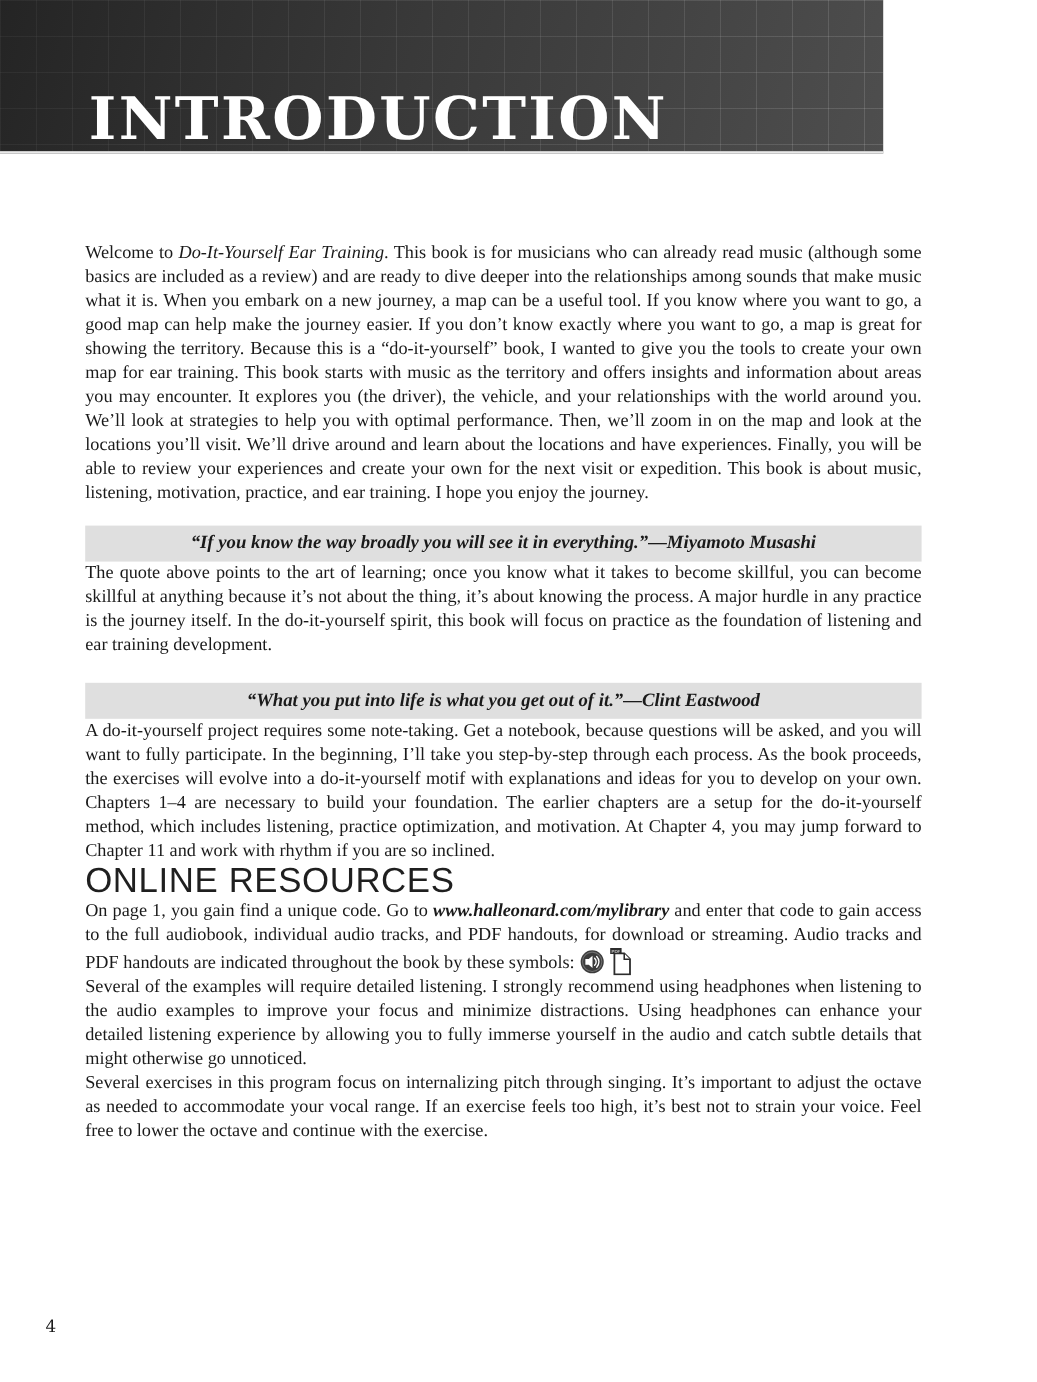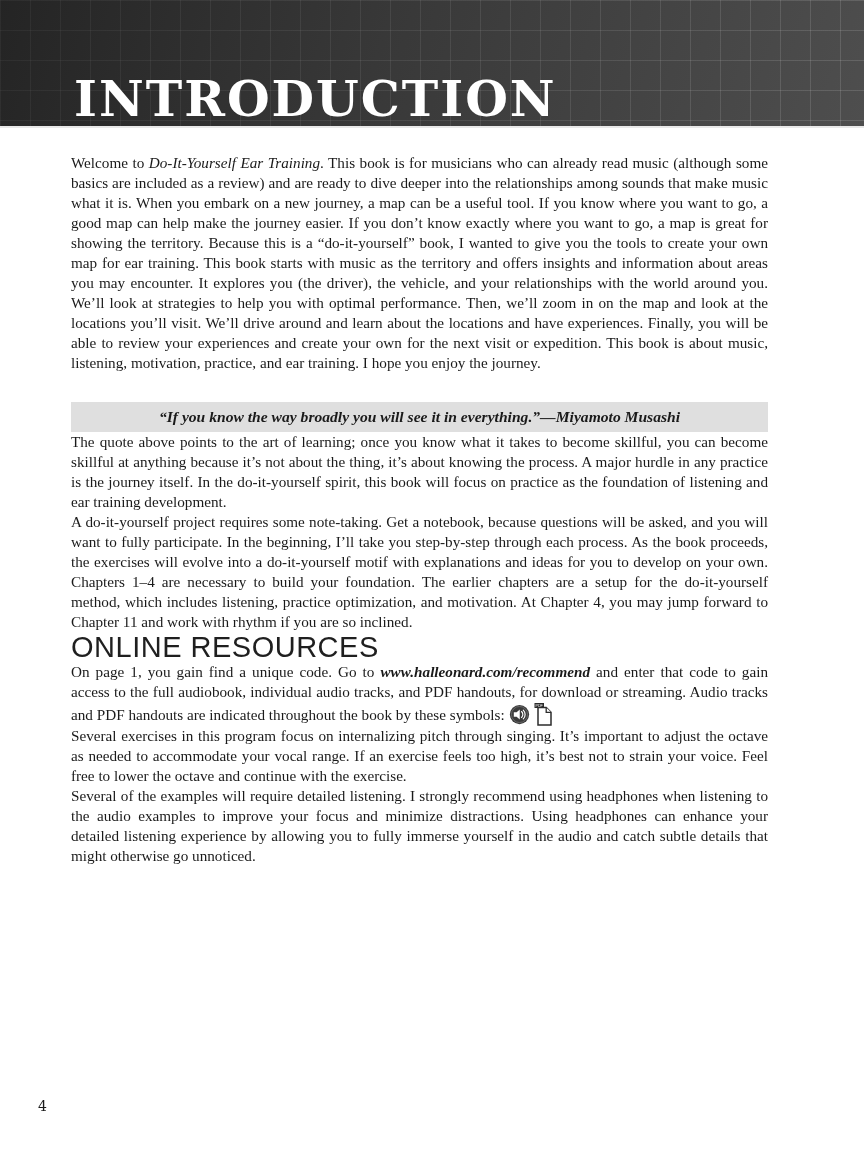--- a/index.html
+++ b/index.html
@@ -9,21 +9,21 @@
     background: #ffffff;
     font-family: "Liberation Serif", serif;
     color: #1a1a1a;
     overflow: hidden;
     position: relative;
   }
 
   
   .banner {
     position: relative;
-    width: 864px;
+    width: 736px;
     height: 126px;
     background-color: #4f4f4f;
     background-image:
       linear-gradient(108deg, rgba(10,10,10,0.62) 0%, rgba(20,20,20,0.38) 45%, rgba(60,60,60,0.05) 100%),
       repeating-linear-gradient(to right, rgba(255,255,255,0.14) 0 1px, transparent 1px 30px),
       repeating-linear-gradient(to bottom, rgba(255,255,255,0.14) 0 1px, transparent 1px 30px);
     border-bottom: 2px solid #e9e9e9;
   }
   .banner h1 {
     position: absolute;
@@ -33,33 +33,33 @@
     font-family: "DejaVu Serif", serif;
     font-weight: bold;
     font-size: 49px;
     letter-spacing: 2px;
     color: #ffffff;
     line-height: 1;
   }
 
   
   .content {
-    padding: 25px 96px 0 71px; 
+    padding: 73px 96px 0 71px; 
   }
   p.body {
     margin: 0;
     font-size: 15.2px;
     line-height: 20px;
     text-align: justify;
   }
   .em-italic { font-style: italic; }
   .bold-italic { font-style: italic; font-weight: bold; }
 
   .quote-box {
-    margin-top: 29px;
+    margin-top: 17px;
     background: #dfdfdf;
     min-height: 30px;
     line-height: 30px;
     text-align: center;
     font-size: 15.6px;
     font-weight: bold;
     font-style: italic;
   }
   .after-quote { margin-top: 7px; }
 
@@ -104,41 +104,42 @@
 </header>
 
 <main class="content">
 
   <p class="body"><span>Welcome to </span><span class="em-italic">Do-It-Yourself Ear Training</span><span>. This book is for musicians who can already read music (although some basics are included as a review) and are ready to dive deeper into the relationships among sounds that make music what it is. When you embark on a new journey, a map can be a useful tool. If you know where you want to go, a good map can help make the journey easier. If you don’t know exactly where you want to go, a map is great for showing the territory. Because this is a “do-it-yourself” book, I wanted to give you the tools to create your own map for ear training. This book starts with music as the territory and offers insights and information about areas you may encounter. It explores you (the driver), the vehicle, and your relationships with the world around you. We’ll look at strategies to help you with optimal performance. Then, we’ll zoom in on the map and look at the locations you’ll visit. We’ll drive around and learn about the locations and have experiences. Finally, you will be able to review your experiences and create your own for the next visit or expedition. This book is about music, listening, motivation, practice, and ear training. I hope you enjoy the journey.</span></p>
 
   <div class="quote-box">“If you know the way broadly you will see it in everything.”—Miyamoto Musashi</div>
 
   <p class="body after-quote">The quote above points to the art of learning; once you know what it takes to become skillful, you can become skillful at anything because it’s not about the thing, it’s about knowing the process. A major hurdle in any practice is the journey itself. In the do-it-yourself spirit, this book will focus on practice as the foundation of listening and ear training development.</p>
 
+  <div class="quote-box mt-quote2">“What you put into life is what you get out of it.”—Clint Eastwood</div>
 
   <p class="body mt-p3 after-quote">A do-it-yourself project requires some note-taking. Get a notebook, because questions will be asked, and you will want to fully participate. In the beginning, I’ll take you step-by-step through each process. As the book proceeds, the exercises will evolve into a do-it-yourself motif with explanations and ideas for you to develop on your own. Chapters 1–4 are necessary to build your foundation. The earlier chapters are a setup for the do-it-yourself method, which includes listening, practice optimization, and motivation. At Chapter 4, you may jump forward to Chapter 11 and work with rhythm if you are so inclined.</p>
 
   <h2 class="section mt-h-online">ONLINE RESOURCES</h2>
 
-  <p class="body mt-p-online"><span>On page 1, you gain find a unique code. Go to </span><span class="bold-italic">www.halleonard.com/recommend</span><span> and enter that code to gain access to the full audiobook, individual audio tracks, and PDF handouts, for download or streaming. Audio tracks and PDF handouts are indicated throughout the book by these symbols:</span><span class="inline-icons">
+  <p class="body mt-p-online"><span>On page 1, you gain find a unique code. Go to </span><span class="bold-italic">www.halleonard.com/mylibrary</span><span> and enter that code to gain access to the full audiobook, individual audio tracks, and PDF handouts, for download or streaming. Audio tracks and PDF handouts are indicated throughout the book by these symbols:</span><span class="inline-icons">
         <svg width="21" height="21" viewBox="0 0 24 24">
           <circle cx="12" cy="12" r="11" fill="#3b3b3b"></circle>
           <circle cx="12" cy="12" r="9.2" fill="none" stroke="#6f6f6f" stroke-width="1"></circle>
           <polygon points="5.5,9.3 8.7,9.3 12.3,6.2 12.3,17.8 8.7,14.7 5.5,14.7" fill="#ffffff"></polygon>
           <path d="M14.3 8.6 a4.6 4.6 0 0 1 0 6.8" stroke="#ffffff" fill="none" stroke-width="1.3" stroke-linecap="round"></path>
           <path d="M16.3 6.9 a7.2 7.2 0 0 1 0 10.2" stroke="#ffffff" fill="none" stroke-width="1.3" stroke-linecap="round"></path>
         </svg>
         <svg width="20" height="24" viewBox="0 0 20 24">
           <path d="M4 5.5 h8.2 l4.8 4.8 V23 H4 Z" fill="#ffffff" stroke="#2c2c2c" stroke-width="1.5"></path>
           <path d="M12.2 5.5 v4.8 h4.8" fill="#ffffff" stroke="#2c2c2c" stroke-width="1.3"></path>
           <rect x="0.5" y="1" width="9.5" height="5" fill="#2c2c2c"></rect>
           <text x="5.2" y="5" font-family="Liberation Sans, sans-serif" font-size="3.6" fill="#ffffff" text-anchor="middle">PDF</text>
         </svg>
       </span></p>
 
 
+  <p class="body mt-p-audio2">Several of the examples will require detailed listening. I strongly recommend using headphones when listening to the audio examples to improve your focus and minimize distractions. Using headphones can enhance your detailed listening experience by allowing you to fully immerse yourself in the audio and catch subtle details that might otherwise go unnoticed.</p>
+
   <p class="body mt-p-audio1">Several exercises in this program focus on internalizing pitch through singing. It’s important to adjust the octave as needed to accommodate your vocal range. If an exercise feels too high, it’s best not to strain your voice. Feel free to lower the octave and continue with the exercise.</p>
-
-  <p class="body mt-p-audio2">Several of the examples will require detailed listening. I strongly recommend using headphones when listening to the audio examples to improve your focus and minimize distractions. Using headphones can enhance your detailed listening experience by allowing you to fully immerse yourself in the audio and catch subtle details that might otherwise go unnoticed.</p>
 
 </main>
 
 <div class="page-number">4</div>
 
 </body></html>

